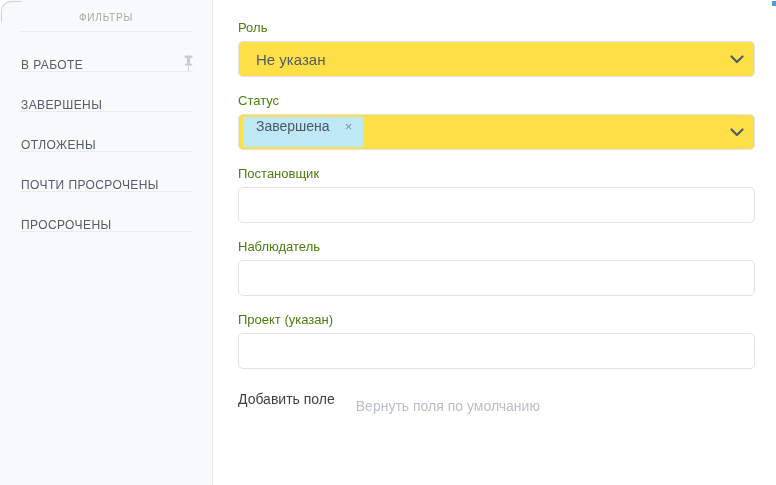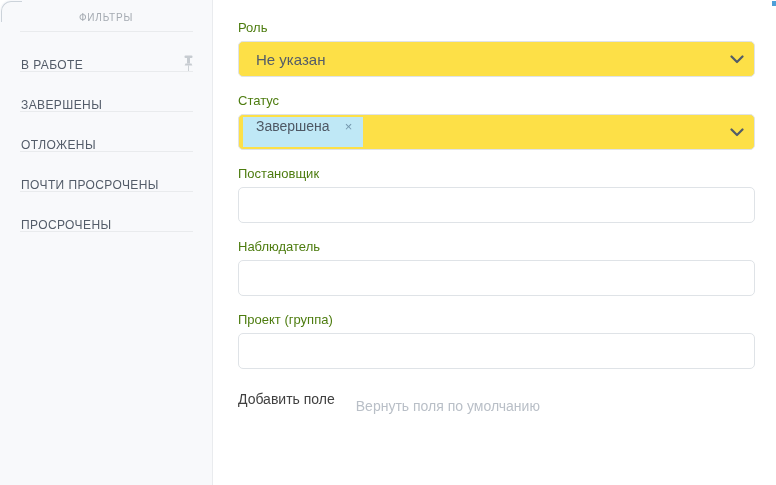--- a/index.html
+++ b/index.html
@@ -157,21 +157,21 @@
     <div class="field-label">Постановщик</div>
     <input class="text-input" type="text" value="" style="">
   </div>
 
   <div class="field">
     <div class="field-label">Наблюдатель</div>
     <input class="text-input" type="text" value="" style="">
   </div>
 
   <div class="field">
-    <div class="field-label">Проект (группа)</div>
+    <div class="field-label">Проект (указан)</div>
     <input class="text-input" type="text" value="" style="">
   </div>
 
   <div class="links">
     <span class="link-add">Добавить поле</span>
     <span class="link-reset">Вернуть поля по умолчанию</span>
   </div>
 
 </div>
 

